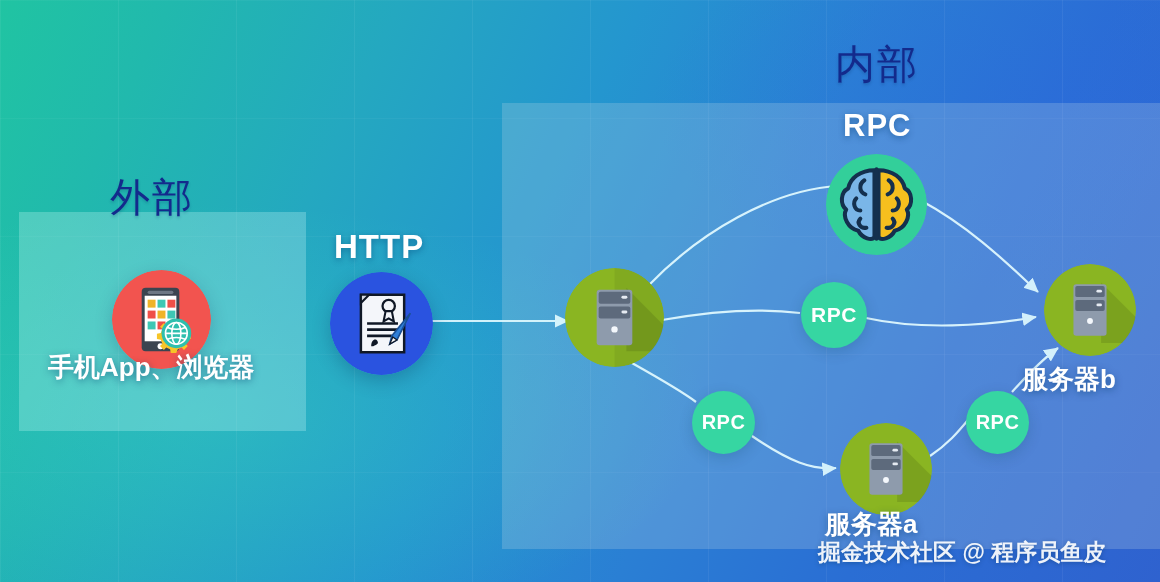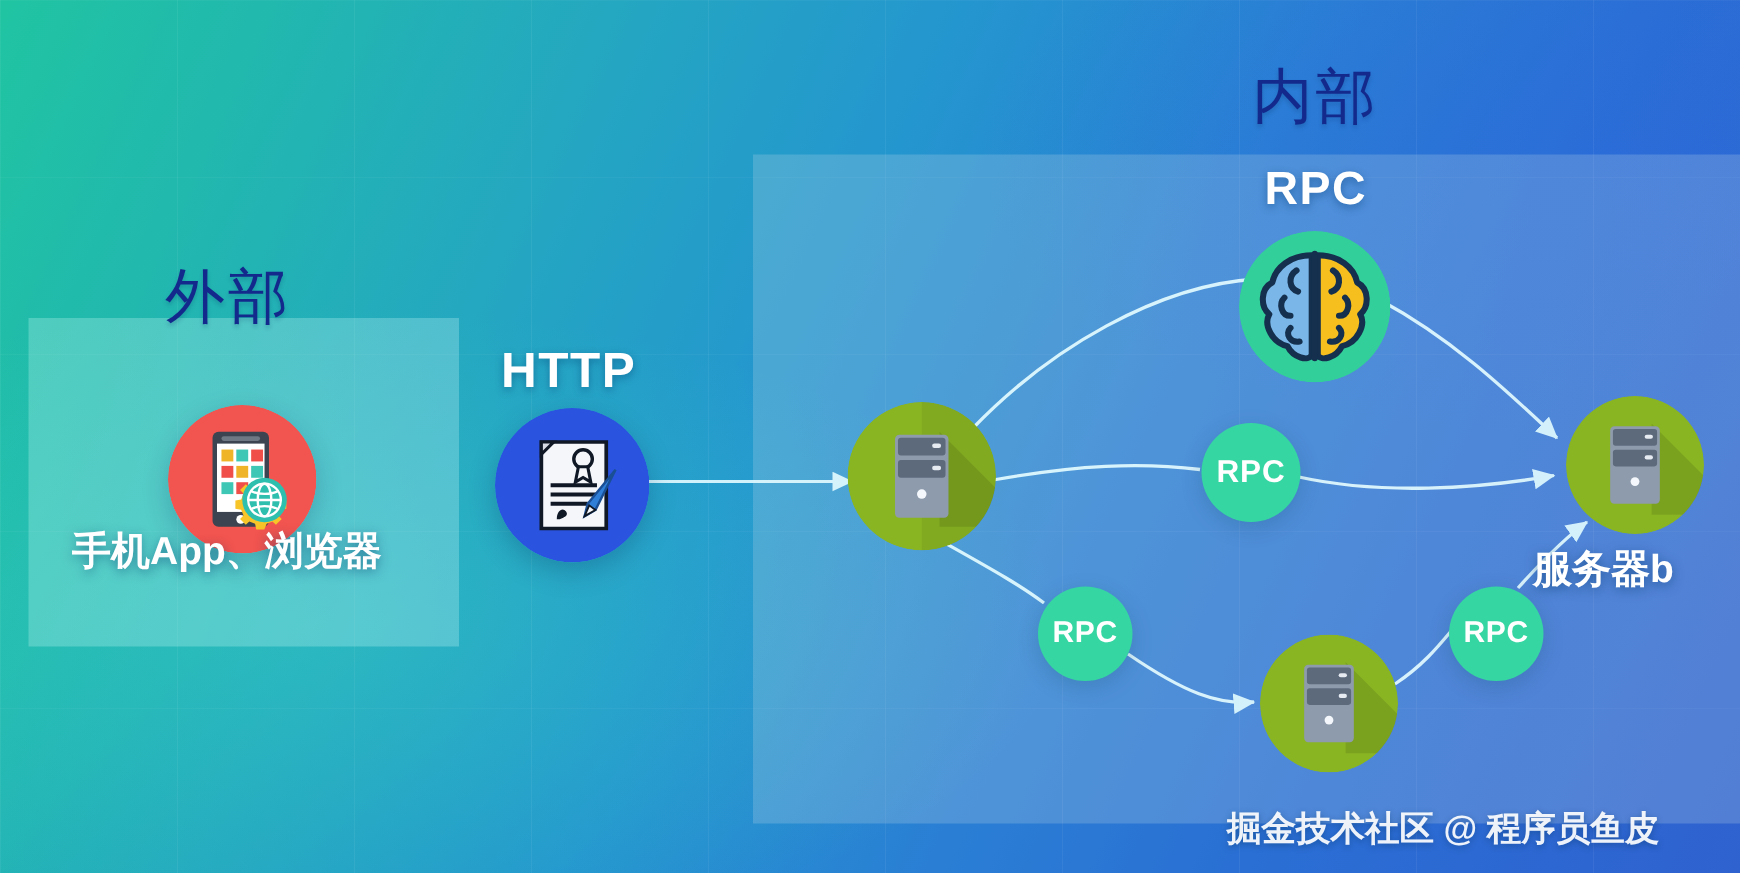--- a/index.html
+++ b/index.html
@@ -254,20 +254,21 @@
       <circle cx="50" cy="50" r="50" fill="#8ab522"></circle>
       <path d="M62,20 L100,58 L100,86 L62,86 Z" fill="#000" opacity="0.10"></path>
       <rect x="32" y="22" width="36" height="56" rx="3" fill="#8e9bac"></rect>
       <rect x="34" y="24" width="32" height="12" rx="2" fill="#5d6a7c"></rect>
       <rect x="34" y="39" width="32" height="12" rx="2" fill="#5d6a7c"></rect>
       <rect x="57" y="28" width="6" height="3" rx="1.5" fill="#e6ebf2"></rect>
       <rect x="57" y="43" width="6" height="3" rx="1.5" fill="#e6ebf2"></rect>
       <circle cx="50" cy="62" r="3.2" fill="#f4f8fc"></circle>
     </svg>
   </div>
+  <div class="caption" id="cap-server-a">服务器a</div>
 
   <div class="node" id="node-server-b">
     <svg viewBox="0 0 100 100">
       <circle cx="50" cy="50" r="50" fill="#8ab522"></circle>
       <path d="M62,20 L100,58 L100,86 L62,86 Z" fill="#000" opacity="0.10"></path>
       <rect x="32" y="22" width="36" height="56" rx="3" fill="#8e9bac"></rect>
       <rect x="34" y="24" width="32" height="12" rx="2" fill="#5d6a7c"></rect>
       <rect x="34" y="39" width="32" height="12" rx="2" fill="#5d6a7c"></rect>
       <rect x="57" y="28" width="6" height="3" rx="1.5" fill="#e6ebf2"></rect>
       <rect x="57" y="43" width="6" height="3" rx="1.5" fill="#e6ebf2"></rect>

